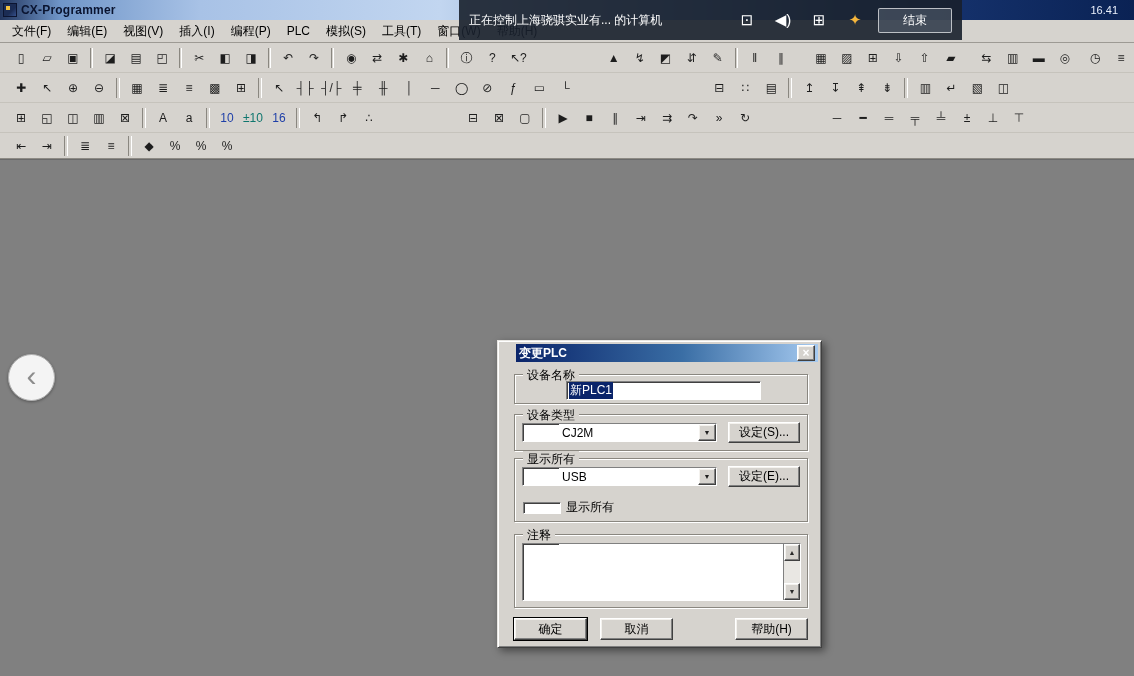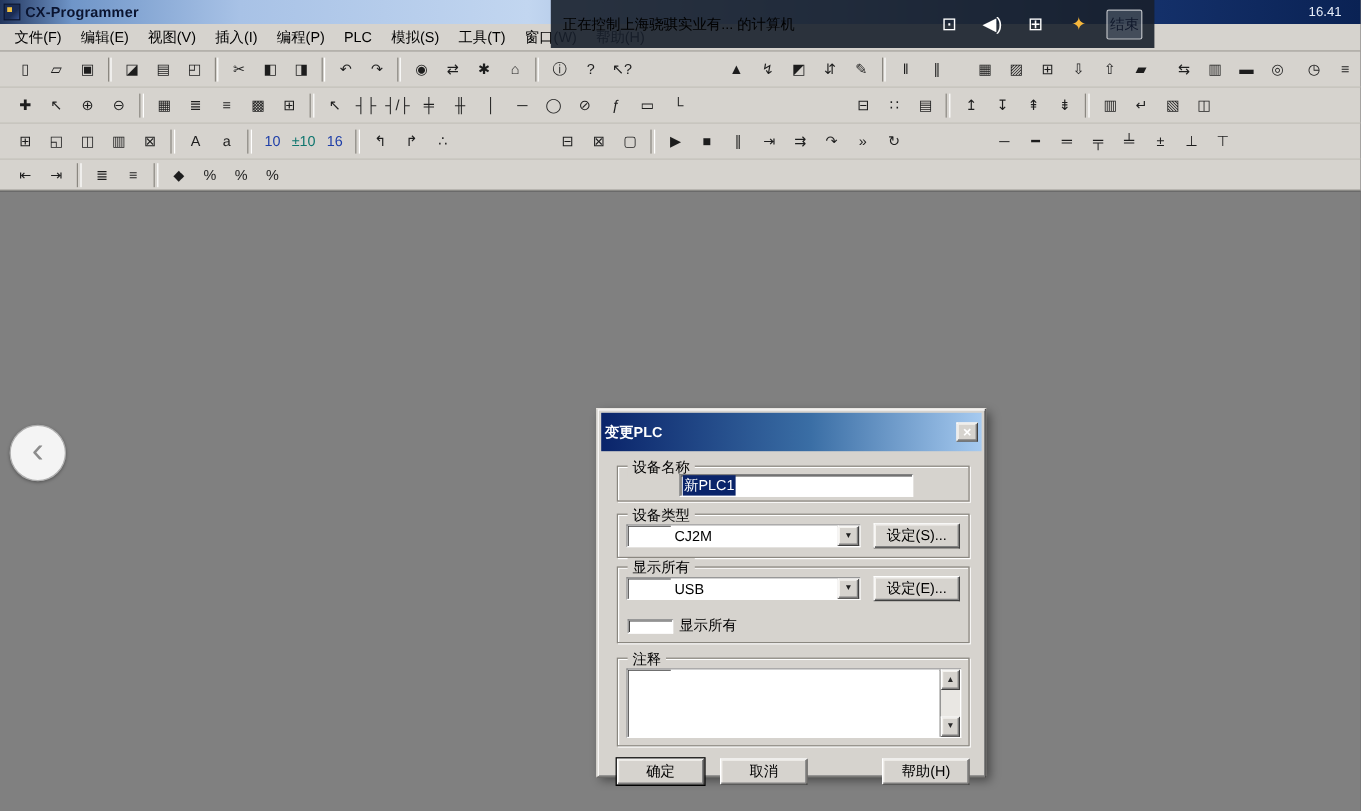--- a/index.html
+++ b/index.html
@@ -31,45 +31,45 @@
   .tb-sep{width:2px;height:20px;margin:0 4px;border-left:1px solid #8a8780;border-right:1px solid #ffffff;}
   .tb-gap{height:20px;}
 
   
   .workarea{position:absolute;left:0;top:159px;width:1134px;height:517px;background:#808080;
     border-top:1px solid #6a6a6a;}
 
   
   .remote-overlay{position:absolute;left:459px;top:0;width:503px;height:40px;
     background:rgba(24,32,44,0.9);display:flex;align-items:center;padding:0 10px;box-sizing:border-box;z-index:40;}
-  .remote-text{color:#000000;font-size:12px;white-space:nowrap;overflow:hidden;text-overflow:ellipsis;max-width:230px;}
+  .remote-text{color:#ffffff;font-size:12px;white-space:nowrap;overflow:hidden;text-overflow:ellipsis;max-width:230px;}
   .ov-icons{display:flex;align-items:center;gap:14px;margin-left:auto;margin-right:12px;}
   .ov-icon{color:#fff;font-size:15px;min-width:22px;text-align:center;cursor:default;}
-  .end-btn{background:rgba(90,100,115,0.55);border:1px solid rgba(255,255,255,0.65);color:#0f172a;
-    font-size:12px;padding:3px 2px;border-radius:2px;font-family:inherit;cursor:default;}
+  .end-btn{background:rgba(90,100,115,0.55);border:1px solid rgba(255,255,255,0.65);color:#ffffff;
+    font-size:12px;padding:3px 24px;border-radius:2px;font-family:inherit;cursor:default;}
 
   
   .back-circle{position:absolute;left:8px;top:354px;width:45px;height:45px;border-radius:50%;
     background:rgba(250,250,250,0.95);border:1px solid #b0b0b0;box-shadow:0 1px 3px rgba(0,0,0,0.35);
     display:flex;align-items:center;justify-content:center;z-index:30;cursor:pointer;}
   .back-circle span{color:#8c8c8c;font-size:30px;line-height:1;margin-top:-4px;}
 
   
   .btn3d{background:#d6d3ce;border:1px solid;border-color:#ffffff #404040 #404040 #ffffff;
     box-shadow:inset -1px -1px 0 #808080,inset 1px 1px 0 #f4f2ee;font-family:inherit;font-size:12px;color:#000;cursor:default;}
   .sunken{background:#ffffff;border:1px solid;border-color:#808080 #ffffff #ffffff #808080;
     box-shadow:inset 1px 1px 0 #404040;box-sizing:border-box;padding-left:36px;}
 
   
   .dialog{position:absolute;left:497px;top:340px;width:325px;height:308px;background:#d6d3ce;
     border:1px solid;border-color:#e8e6e2 #404040 #404040 #e8e6e2;
     box-shadow:inset 1px 1px 0 #ffffff,inset -1px -1px 0 #808080,3px 3px 8px rgba(0,0,0,0.45);
     box-sizing:border-box;padding:3px;z-index:20;}
-  .dlg-title{height:32px;background:linear-gradient(90deg,#0a246a,#3a6ea5 55%,#a6caf0);
-    display:flex;align-items:center;padding:0 3px;box-sizing:border-box;}
+  .dlg-title{height:18px;background:linear-gradient(90deg,#0a246a,#3a6ea5 55%,#a6caf0);
+    display:flex;align-items:center;padding:0 3px;box-sizing:border-box;margin-left:15px;}
   .dlg-title span{color:#ffffff;font-weight:bold;font-size:12px;}
   .dlg-close{margin-left:auto;width:16px;height:14px;display:flex;align-items:center;justify-content:center;
     font-size:10px;line-height:1;color:#8b2f23;font-weight:bold;}
   .dlg-body{position:relative;height:284px;}
 
   .groupbox{position:absolute;border:1px solid #8a8780;box-shadow:inset 1px 1px 0 #ffffff,1px 1px 0 #ffffff;box-sizing:border-box;}
   .grp-label{position:absolute;top:-8px;left:8px;background:#d6d3ce;padding:0 4px;font-size:12px;white-space:nowrap;}
 
   .textbox{position:absolute;height:19px;display:flex;align-items:center;padding:0 2px;font-size:12px;}
   .sel-text{background:#0a246a;color:#ffffff;padding:0 1px;}

